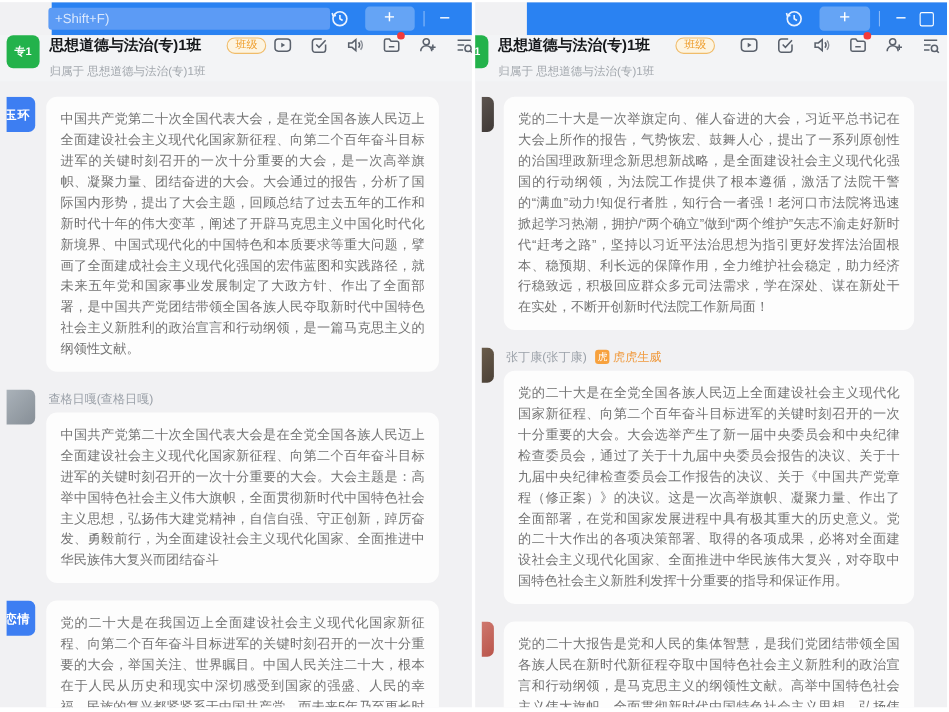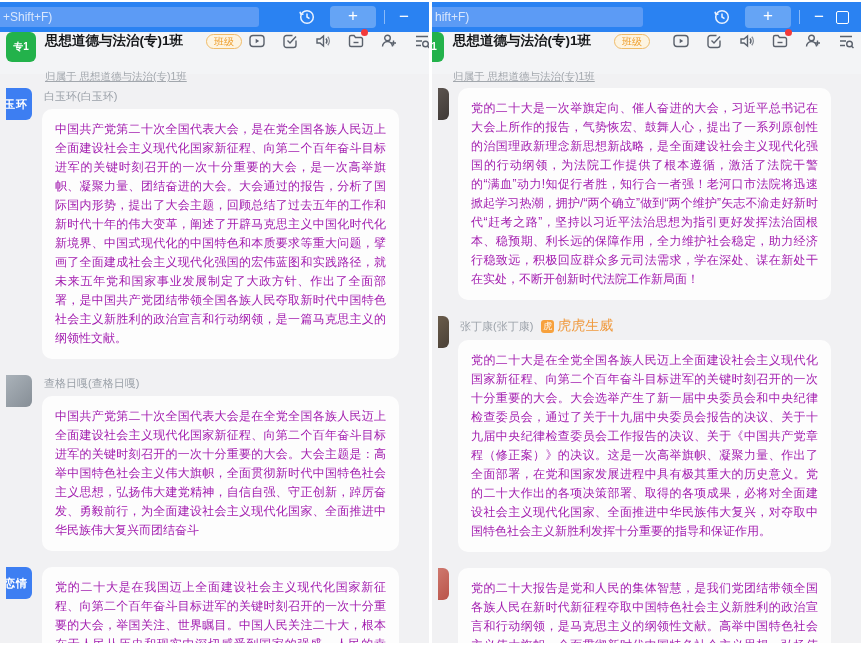--- a/index.html
+++ b/index.html
@@ -12,20 +12,21 @@
     position:absolute;top:2px;height:641px;width:429px;
     background:#f1f1f3;overflow:hidden;
   }
   #win0{left:0;}
   #win1{left:432px;}
 
   
   .tb{
     height:30px;background:#2a82f2;display:flex;align-items:center;
     padding:0 8px 0 0;
+    margin-left:47px;
   }
   .search-pill{
     height:20px;border-radius:3px;background:#5c9bf5;
     color:#d9e7fd;font-size:12px;display:flex;align-items:center;
     padding-left:6px;margin-left:-3px;overflow:hidden;white-space:nowrap;
   }
   #win0 .search-pill{width:256px;}
   #win1 .search-pill{width:208px;}
   .tb-spacer{flex:1;}
   .tb-ic{display:flex;align-items:center;justify-content:center;color:#eaf2ff;}
@@ -49,21 +50,21 @@
     font-weight:bold;
   }
   #win1 .hdr-avatar{margin-left:-24px;}
   .hdr-txt{margin-left:9px;min-width:0;}
   .hdr-title-row{display:flex;align-items:center;white-space:nowrap;gap:17px;}
   .hdr-title{font-size:13.5px;font-weight:bold;color:#15171a;}
   .hdr-badge{
     margin-left:6px;font-size:10px;color:#ee9d2b;background:#fdf4e1;
     border:1px solid #f0bc6a;border-radius:8px;padding:1px 7px;line-height:11px;
   }
-  .hdr-sub{font-size:10.5px;color:#a2a7ad;margin-top:20px;white-space:nowrap;text-decoration:underline;}
+  .hdr-sub{font-size:10.5px;color:#a2a7ad;margin-top:8px;white-space:nowrap;}
   .hdr-actions{margin-left:auto;display:flex;align-items:center;gap:15px;color:#5a616c;}
   #win0 .hdr-actions{margin-right:-8px;}
   .act{width:18px;height:18px;position:relative;flex:0 0 auto;}
   .act svg{display:block;}
   .red-dot{
     position:absolute;top:-3px;right:-3px;width:7px;height:7px;border-radius:50%;
     background:#f23a3a;
   }
 
   
@@ -84,28 +85,28 @@
   .av-brown{background:linear-gradient(135deg,#7a6a55,#4a4036);}
   .av-red{background:linear-gradient(135deg,#d98a80,#b9544a);}
   .msg-col{margin-left:8px;min-width:0;flex:1;}
   .sender-row{display:flex;align-items:center;margin:1px 0 5px 2px;}
   .sender{font-size:11px;color:#9aa0a8;white-space:nowrap;}
   .tag{display:flex;align-items:center;margin-left:8px;}
   .tag-ic{
     width:13px;height:13px;border-radius:3px;background:#f7a13d;color:#fff;
     font-size:9px;line-height:13px;text-align:center;margin-right:3px;
   }
-  .tag-txt{font-size:14px;color:#f09a3e;}
+  .tag-txt{font-size:11px;color:#f09a3e;}
   .sticker{display:flex;align-items:center;margin-left:8px;gap:2px;}
   .sticker i{display:block;width:9px;height:11px;border-radius:2px;}
   .sticker i:nth-child(1){background:#e5593f;transform:rotate(-12deg);}
   .sticker i:nth-child(2){background:#f2a13c;transform:rotate(14deg);}
   .bubble{
     background:#fdfdfd;border-radius:10px;padding:11px 13px;
-    font-size:12px;line-height:19px;color:#a21caf;text-align:justify;
+    font-size:12px;line-height:19px;color:#737373;text-align:justify;
   }
 </style>
 </head>
 <body>
 
 <div class="window" id="win0">
   <div class="tb">
     <div class="search-pill">+Shift+F)</div>
     <div class="tb-spacer"></div>
     <div class="tb-ic tb-history">
@@ -172,23 +173,20 @@
       </div>
     </div>
   </div>
 
   <div class="chat">
     <div class="msg">
       <div class="av-col">
           <div class="av av-blue">玉环</div>
         </div>
       <div class="msg-col">
-        <div class="sender-row">
-            <span class="sender">白玉环(白玉环)</span>
-          </div>
         <div class="bubble">中国共产党第二十次全国代表大会，是在党全国各族人民迈上全面建设社会主义现代化国家新征程、向第二个百年奋斗目标进军的关键时刻召开的一次十分重要的大会，是一次高举旗帜、凝聚力量、团结奋进的大会。大会通过的报告，分析了国际国内形势，提出了大会主题，回顾总结了过去五年的工作和新时代十年的伟大变革，阐述了开辟马克思主义中国化时代化新境界、中国式现代化的中国特色和本质要求等重大问题，擘画了全面建成社会主义现代化强国的宏伟蓝图和实践路径，就未来五年党和国家事业发展制定了大政方针、作出了全面部署，是中国共产党团结带领全国各族人民夺取新时代中国特色社会主义新胜利的政治宣言和行动纲领，是一篇马克思主义的纲领性文献。</div>
       </div>
     </div>
     <div class="msg">
       <div class="av-col">
           <div class="av av-gray"></div>
         </div>
       <div class="msg-col">
         <div class="sender-row">
             <span class="sender">查格日嘎(查格日嘎)</span>
@@ -202,21 +200,20 @@
         </div>
       <div class="msg-col">
         <div class="bubble">党的二十大是在我国迈上全面建设社会主义现代化国家新征程、向第二个百年奋斗目标进军的关键时刻召开的一次十分重要的大会，举国关注、世界瞩目。中国人民关注二十大，根本在于人民从历史和现实中深切感受到国家的强盛、人民的幸福、民族的复兴都紧紧系于中国共产党，而未来5年乃至更长时期党和国家事业发展又紧紧系于党的二十大。世界瞩目二十大，根本在于中国共产党是具有重大国际影响力的大党，中国是世界上具有举足轻重作用的大国，中国发展离不开世界、世界发展也需要中国，世界要了解和读懂今天的中国，就要了解和读懂今天的中国共产党，就要了解和读懂中国共产党的二十大。</div>
       </div>
     </div>
   </div>
 </div>
 
 <div class="window" id="win1">
   <div class="tb">
-    <div class="search-pill">hift+F)</div>
     <div class="tb-spacer"></div>
     <div class="tb-ic tb-history">
       <svg width="18" height="18" viewBox="0 0 18 18" fill="none" stroke="#eaf2ff" stroke-width="1.5">
         <circle cx="9" cy="9" r="6.3"></circle>
           <path d="M9 5.6 V9 L11.5 10.6"></path>
           <path d="M2.8 6.5 L2 3.8 M2.8 6.5 L5.5 6"></path>
       </svg>
     </div>
     <div class="tb-plus">+</div>
     <div class="tb-div"></div>

